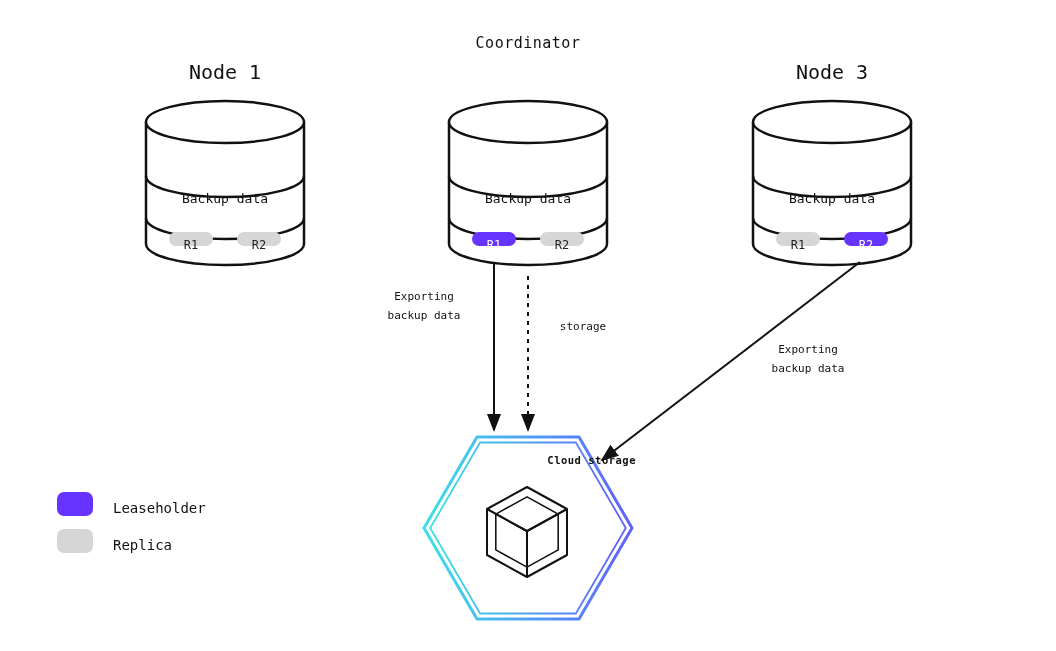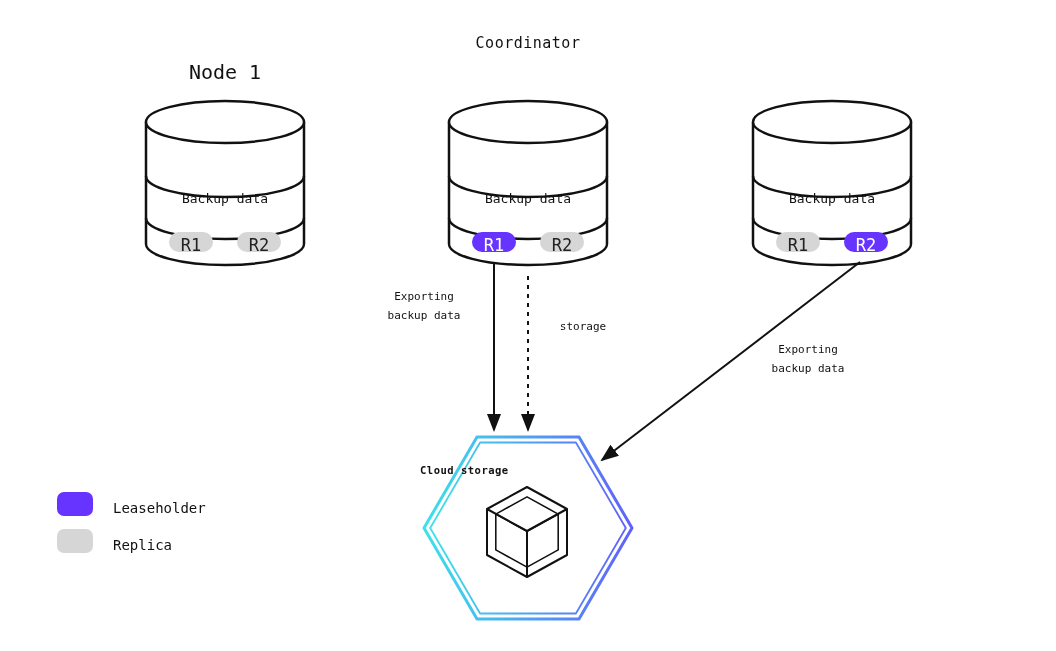--- a/index.html
+++ b/index.html
@@ -11,29 +11,29 @@
   .title{
     position:absolute;top:34px;left:428px;width:200px;text-align:center;
     font-size:15px;font-weight:normal;letter-spacing:.5px;
   }
   .node{position:absolute;top:62px;width:164px;height:212px;}
   .node-label{position:absolute;top:0;left:0;width:100%;text-align:center;font-size:20px;line-height:20px;}
   .cyl{position:absolute;top:36px;left:0;}
   .backup-label{position:absolute;top:128px;left:0;width:100%;text-align:center;font-size:13px;line-height:18px;}
   .pills{position:absolute;top:170px;left:0;width:100%;display:flex;justify-content:center;gap:24px;}
   .pill{
-    width:44px;height:20px;border-radius:13px;background:#d6d6d6;
-    font-size:17px;line-height:26px;text-align:center;color:#222;
+    width:44px;height:14px;border-radius:13px;background:#d6d6d6;
+    font-size:12px;line-height:26px;text-align:center;color:#222;
   }
   .pill.lease{color:#fff;}
   .arrow-label{position:absolute;width:160px;text-align:center;font-size:11px;line-height:19px;}
   #overlay{position:absolute;top:0;left:0;pointer-events:none;}
   .hexwrap{position:absolute;left:420px;top:432px;width:216px;height:192px;}
   .hexwrap svg{position:absolute;top:0;left:0;}
-  .cloud-label{position:absolute;top:32px;left:0;width:100%;text-align:left;font-size:10.5px;font-weight:bold;letter-spacing:.5px;}
+  .cloud-label{position:absolute;top:22px;left:0;width:100%;text-align:right;font-size:10.5px;font-weight:bold;letter-spacing:.5px;}
   .legend{position:absolute;left:57px;top:492px;width:220px;}
   .legend-item{position:absolute;left:0;height:24px;display:flex;align-items:flex-end;}
   .legend-item .swatch{width:36px;height:24px;border-radius:7px;flex:0 0 auto;}
   .legend-item .lg-label{margin-left:20px;font-size:14px;white-space:nowrap;}
 </style>
 </head>
 <body>
 
 <div id="canvas">
 
@@ -62,20 +62,21 @@
       <path d="M3,120 A79,21 0 0 0 161,120" fill="none" stroke="#111" stroke-width="2.5"></path>
     </svg>
     <div class="backup-label">Backup data</div>
     <div class="pills">
       <div class="pill lease" style="background: rgb(102, 51, 255);">R1</div>
       <div class="pill" style="background: rgb(214, 214, 214);">R2</div>
     </div>
   </div>
 
   <div class="node" style="left:750px">
+    <div class="node-label">Node 3</div>
     <svg class="cyl" width="164" height="172" viewBox="0 0 164 172">
       <path d="M3,24 V146 A79,21 0 0 0 161,146 V24" fill="#fff" stroke="#111" stroke-width="2.5"></path>
       <ellipse cx="82" cy="24" rx="79" ry="21" fill="#fff" stroke="#111" stroke-width="2.5"></ellipse>
       <path d="M3,78 A79,21 0 0 0 161,78" fill="none" stroke="#111" stroke-width="2.5"></path>
       <path d="M3,120 A79,21 0 0 0 161,120" fill="none" stroke="#111" stroke-width="2.5"></path>
     </svg>
     <div class="backup-label">Backup data</div>
     <div class="pills">
       <div class="pill" style="background: rgb(214, 214, 214);">R1</div>
       <div class="pill lease" style="background: rgb(102, 51, 255);">R2</div>

